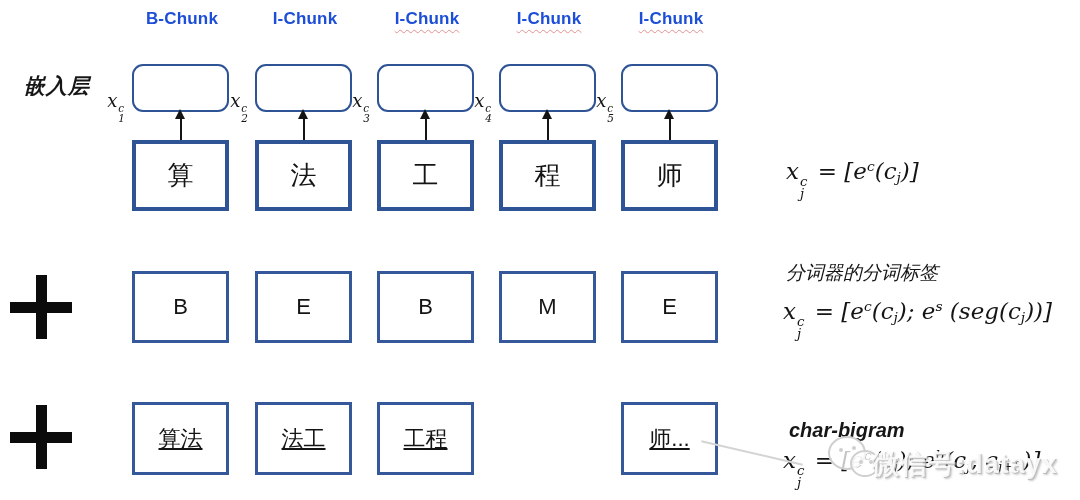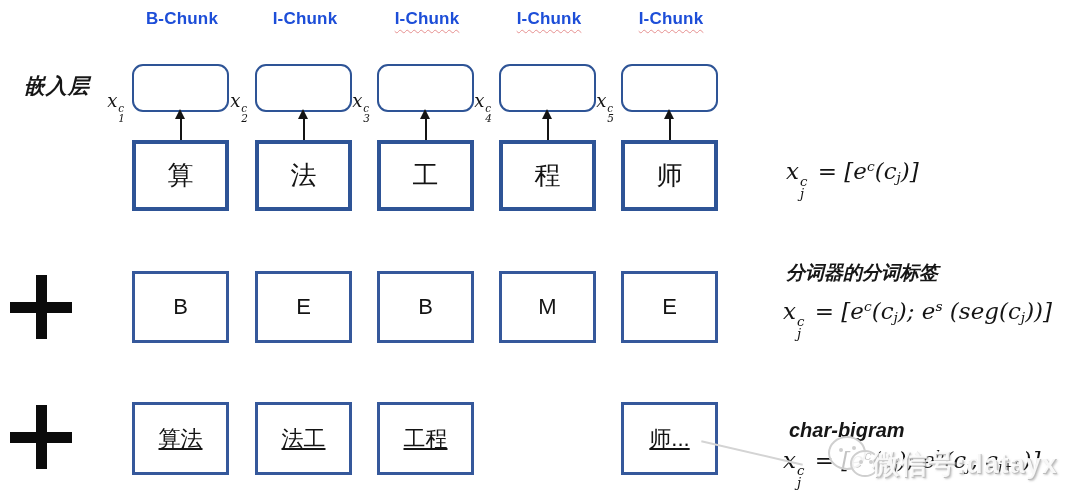--- a/index.html
+++ b/index.html
@@ -53,21 +53,21 @@
   .formula{
     position:absolute;font-family:"DejaVu Serif","Liberation Serif",serif;
     font-style:italic;font-size:23px;color:#141414;white-space:nowrap;
   }
   .m-sup{font-size:0.6em;vertical-align:0.55em;}
   .m-sub{font-size:0.6em;vertical-align:-0.25em;}
   .mstack{
     display:inline-flex;flex-direction:column;align-items:flex-start;
     font-size:0.58em;line-height:0.95;vertical-align:-0.5em;margin:0 3px 0 1px;
   }
-  .ann-title{position:absolute;font-style:italic;font-weight:700;font-size:19px;color:#161616;}
+  .ann-title{position:absolute;font-style:italic;font-weight:400;font-size:19px;color:#161616;}
   .ann-title.latin{font-weight:600;font-size:20px;}
   
   .wm-line{position:absolute;left:700px;top:452px;width:104px;height:2px;background:#d4d4d4;transform:rotate(13deg);}
   .wm-logo{position:absolute;left:820px;top:436px;width:64px;height:46px;}
   .wm-bubble{position:absolute;box-sizing:border-box;border:2px solid #cfcfcf;background:rgba(255,255,255,0.75);border-radius:50%;}
   .wm-b1{left:8px;top:0;width:38px;height:34px;}
   .wm-b2{left:30px;top:14px;width:30px;height:27px;}
   .wm-dot{position:absolute;width:4px;height:4px;border-radius:50%;background:#cfcfcf;}
   .wm-text{
     position:absolute;left:872px;top:446px;font-size:27px;font-weight:700;letter-spacing:1px;

